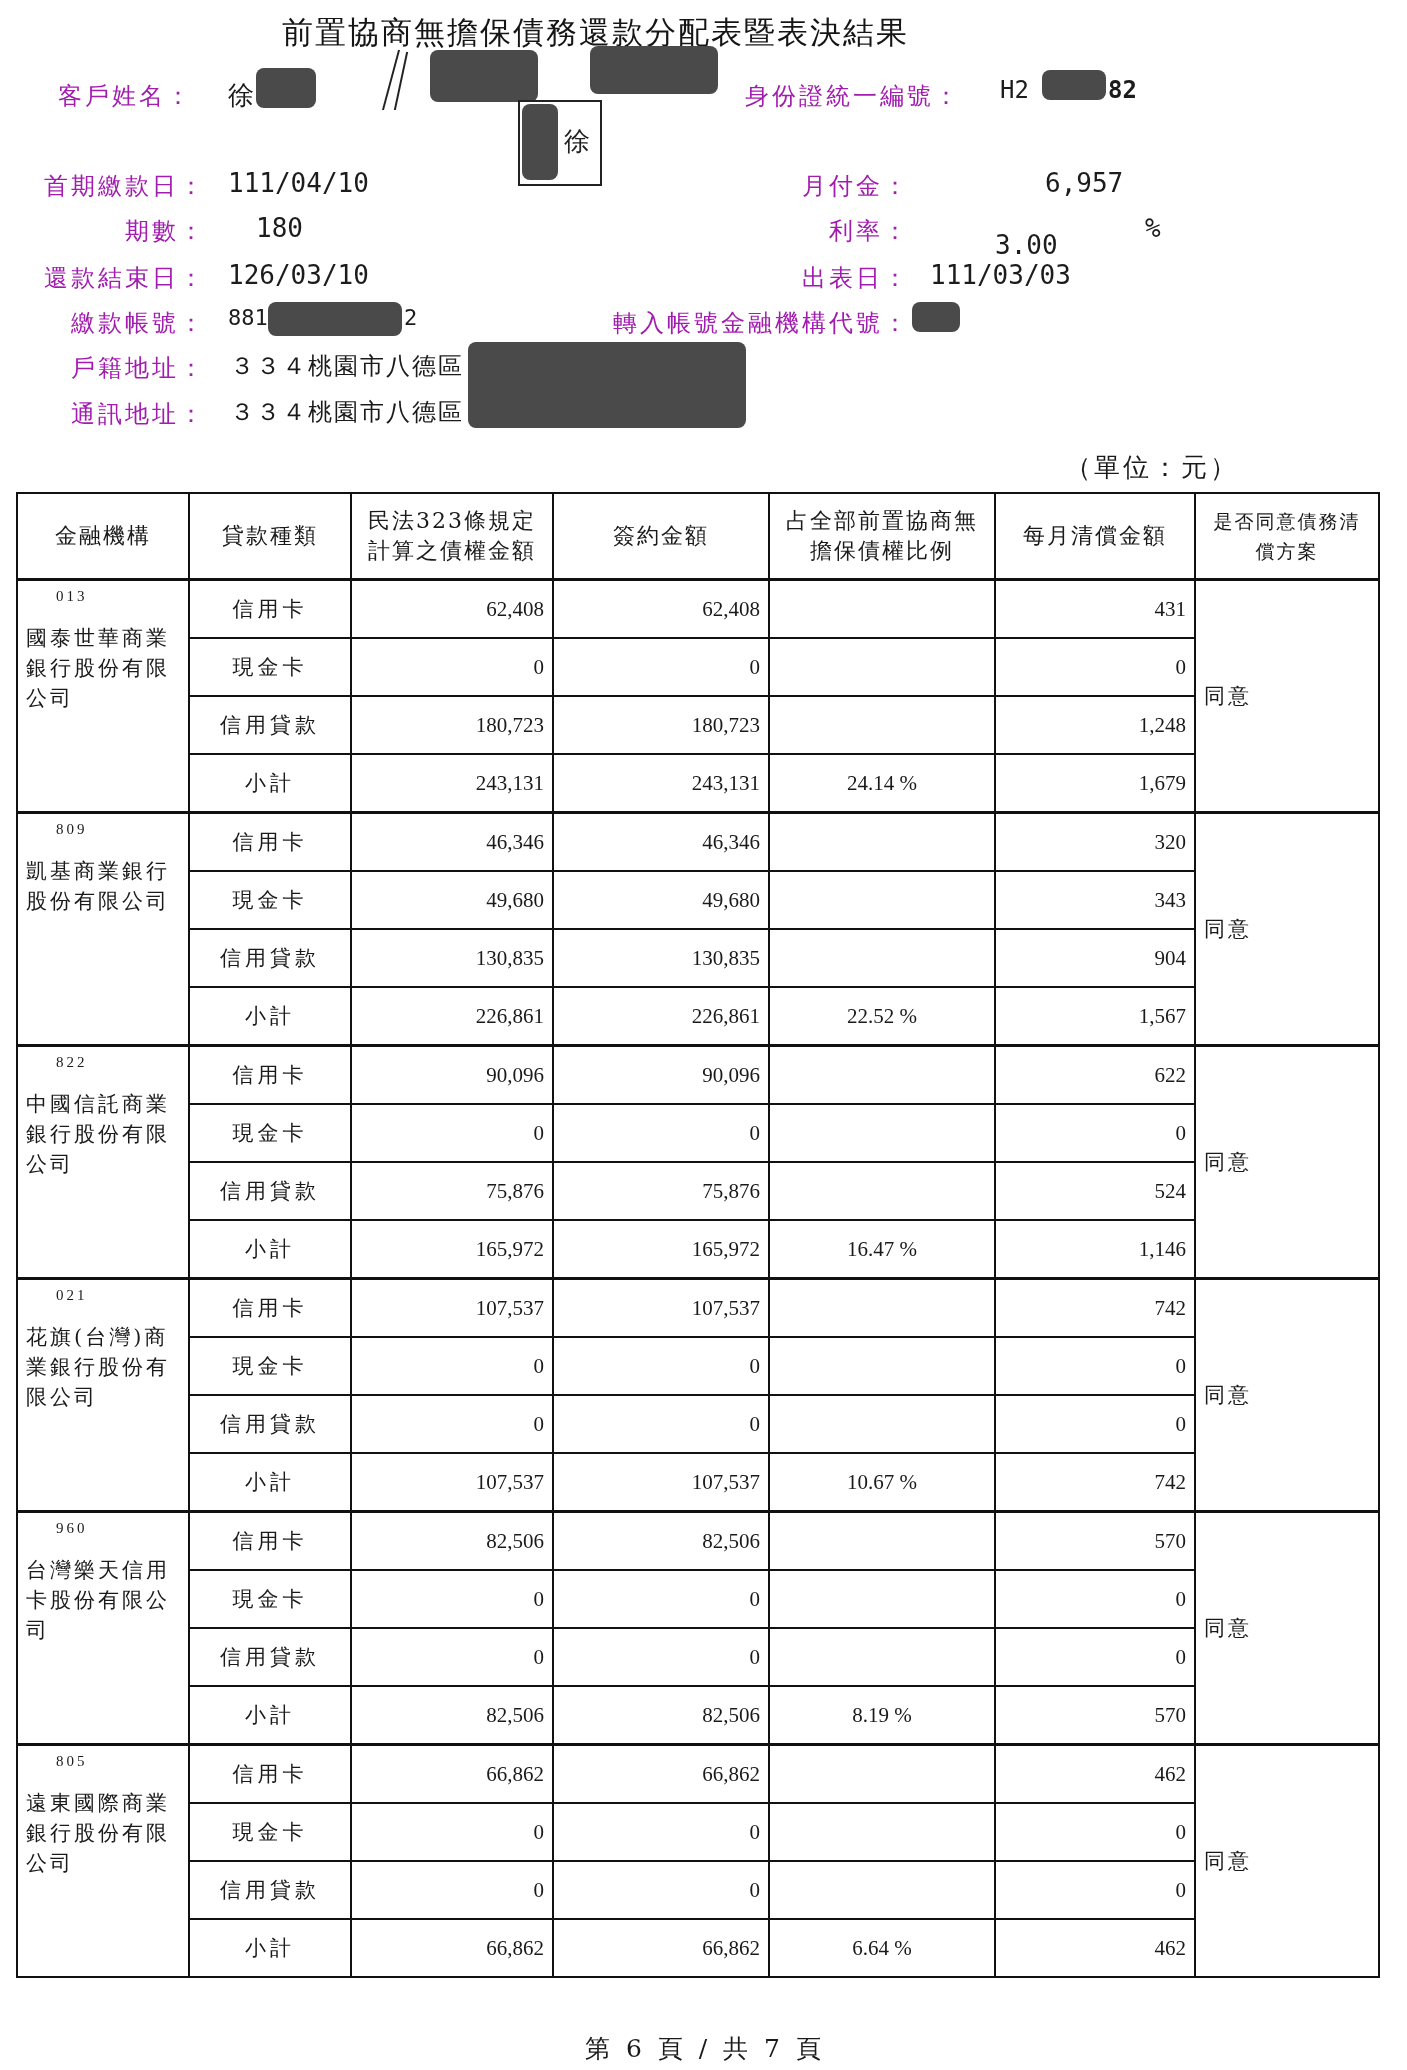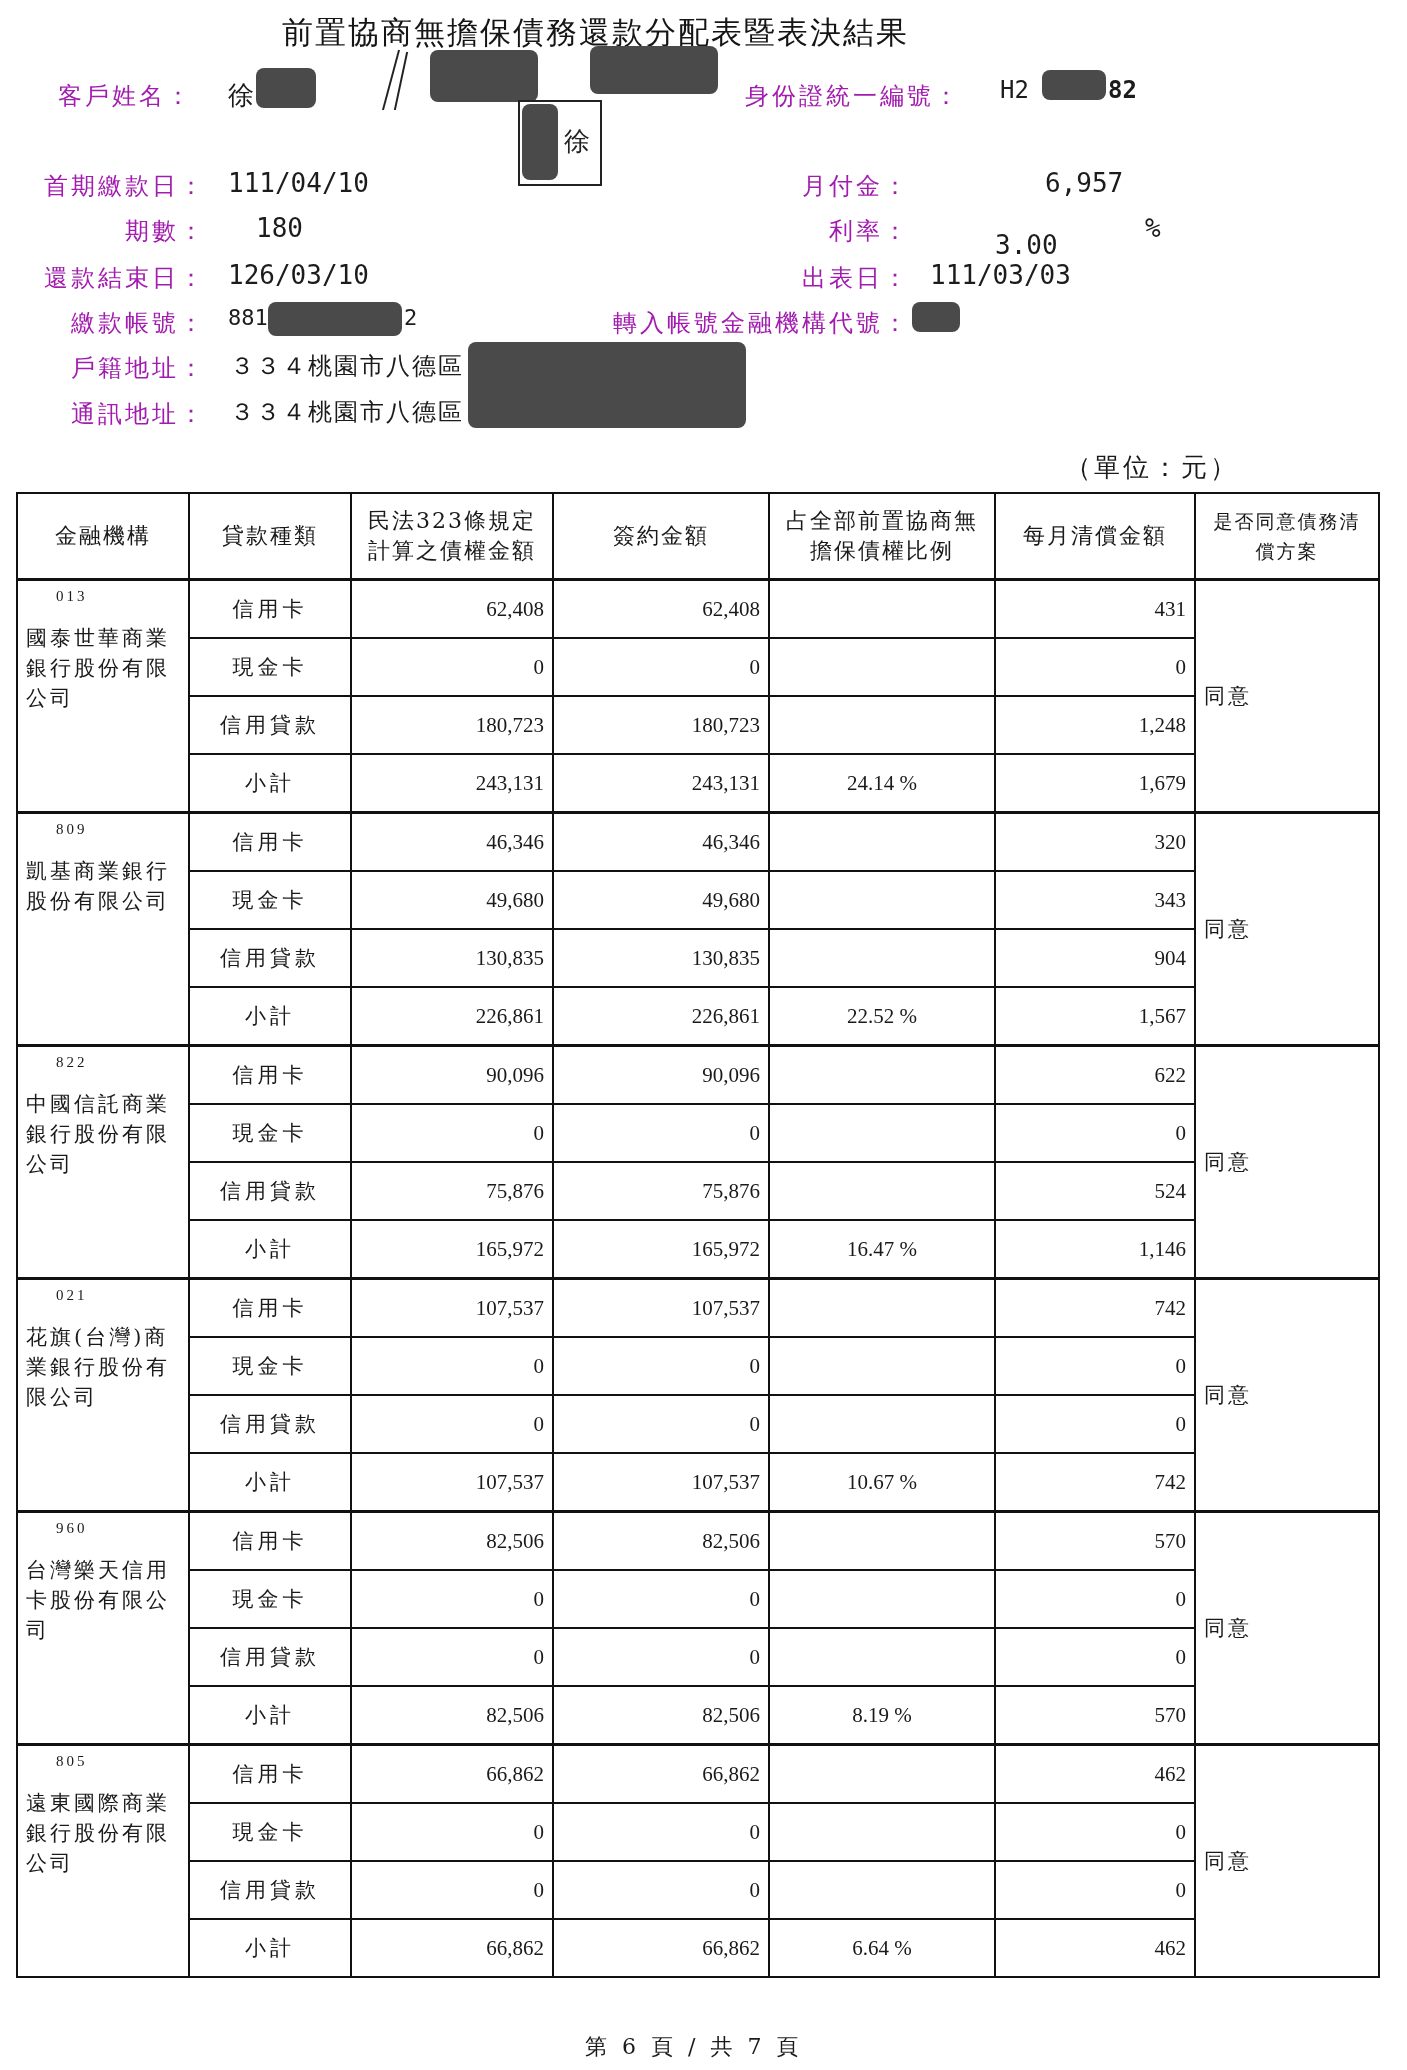--- a/index.html
+++ b/index.html
@@ -28,21 +28,21 @@
   table.main th { height: 84px; font-size: 22px; letter-spacing: 2px; text-align: center; line-height: 30px; }
   table.main td { height: 56px; font-size: 21px; }
   td.bank { vertical-align: top; padding: 10px 10px 0 12px; font-size: 20px; line-height: 30px; letter-spacing: 3px; }
   td.bank .code { display: block; text-align: left; padding-left: 30px; font-family: "Liberation Serif", serif; font-size: 15px; margin-bottom: 12px; }
   td.type { text-align: center; font-size: 23px; letter-spacing: 4px; }
   td.num { text-align: right; font-family: "Liberation Serif", serif; font-size: 23px; padding-right: 12px; }
   td.pct { text-align: center; font-family: "Liberation Serif", serif; font-size: 23px; }
   td.agree { font-size: 25px; letter-spacing: 3px; }
   tr.bank-top td { border-top: 3px solid #111; }
 
-  .footer { left: 585px; top: 2032px; font-size: 22px; letter-spacing: 4px; }
+  .footer { left: 585px; top: 2032px; font-size: 25px; letter-spacing: 4px; }
 </style>
 </head>
 <body>
 
 <div class="abs title">前置協商無擔保債務還款分配表暨表決結果</div>
 
 <div class="abs lbl" style="left:58px; top:80px;">客戶姓名：</div>
 <div class="abs" style="left:228px; top:78px; font-size:26px;">徐</div>
 <div class="abs redact" style="left:256px; top:68px; width:60px; height:40px;"></div>
 

